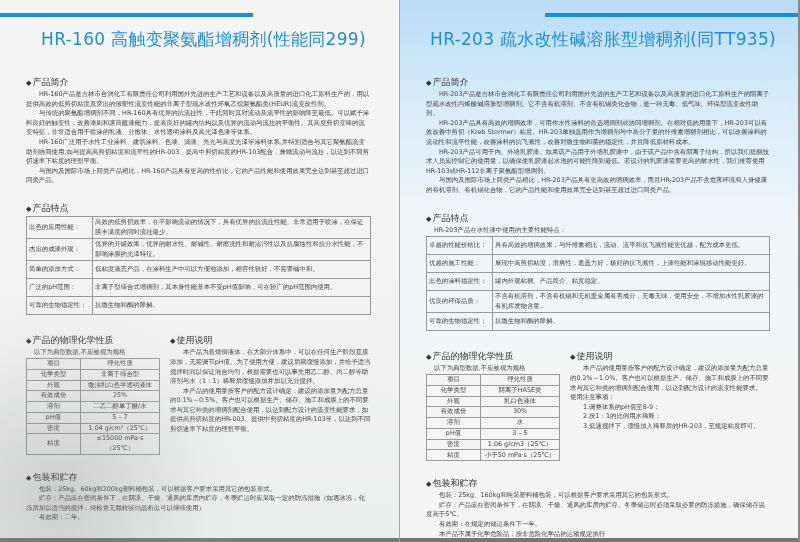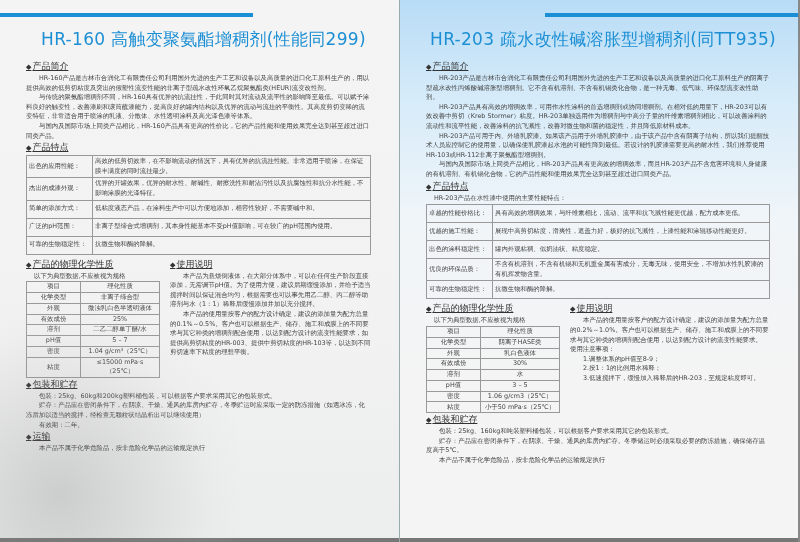--- a/index.html
+++ b/index.html
@@ -9,21 +9,21 @@
   .page { position: relative; width: 400px; height: 542px; overflow: hidden; }
   .page-left { background: linear-gradient(180deg, #f4f4f4 0%, #f2f2f2 60%, #eceded 100%); border-right: 1px solid #9aa; }
   .page-right { background: linear-gradient(180deg, #b8dcf6 0%, #d6ebf9 18%, #f0f5f9 40%, #f4f4f4 70%, #f4f4f4 100%); border-right: 2px solid #888; }
   .page-left::after { content: ""; position: absolute; left: 0; bottom: 0; width: 240px; height: 240px;
     background: radial-gradient(ellipse at 25% 80%, rgba(120,120,120,0.28), rgba(200,200,200,0.08) 60%, rgba(255,255,255,0) 75%); pointer-events: none; }
   .page-bottom-line { position: absolute; left: 0; right: 0; bottom: 0; height: 4px; background: #777; }
   .topbar-left { position: absolute; top: 13px; left: 0; width: 253px; height: 4px; background: #1a8fd6; }
   .topbar-right { position: absolute; top: 13px; left: 145px; right: 0; height: 4px; background: #1a8fd6; }
   .title { position: absolute; top: 28px; left: 8px; right: 0; text-align: center; font-size: 17px; color: #1d8fd4; letter-spacing: 0.3px; font-family: "DejaVu Sans", sans-serif; }
   .content { position: absolute; top: 60px; left: 26px; right: 28px; font-size: 6.4px; line-height: 9.6px; color: #444; }
-  .sec-h { font-size: 9px; line-height: 12px; color: #333; margin-top: 0; margin-bottom: 1px; text-decoration: underline; }
+  .sec-h { font-size: 9px; line-height: 12px; color: #333; margin-top: 16px; margin-bottom: 1px; }
   .sec-h .dia { font-size: 7px; margin-right: 1px; }
   .para { text-indent: 13px; }
   .sub { padding-left: 8px; }
   table.feat { width: 100%; border-collapse: collapse; border: 1.5px solid #777; margin-top: 1px; }
   table.feat td { border: 1px solid #999; padding: 1px 2px; vertical-align: middle; height: 18px; }
   table.feat td.k { width: 66px; white-space: nowrap; }
   .cols { display: flex; gap: 10px; margin-top: 3px; }
   .col-l { width: 134px; }
   .col-r { flex: 1; }
   table.props { width: 100%; border-collapse: collapse; border: 1.5px solid #777; }
@@ -37,20 +37,21 @@
 <div class="spread">
 
   <div class="page page-left">
     <div class="topbar-left"></div>
     <div class="title">HR-160 高触变聚氨酯增稠剂(性能同299)</div>
 
     <div class="content">
       <div class="sec-h"><span class="dia">◆</span><span>产品简介</span></div>
       <p class="para">HR-160产品是吉林市合润化工有限责任公司利用国外先进的生产工艺和设备以及高质量的进口化工原料生产的，用以提供高效的低剪切粘度及突出的假塑性流变性能的非离子型疏水改性环氧乙烷聚氨酯类(HEUR)流变改性剂。</p>
       <p class="para">与传统的聚氨酯增稠剂不同，HR-160具有优异的抗流挂性，于此同时其对流动及流平性的影响降至最低。可以赋予涂料良好的触变性，改善漆刷和滚筒蘸漆能力，提高良好的罐内结构以及优异的流动与流挂的平衡性。其高度剪切变稀的流变特征，非常适合用于喷涂的乳液、分散体、水性透明涂料及高光泽色漆等体系。</p>
+      <p class="para">HR-160广泛用于水性工业涂料、建筑涂料、色漆、清漆、亮光与高度光泽等涂料体系,并特别适合与其它聚氨酯流变助剂协同使用,如与提高高剪切粘度和流平性的HR-003、提高中剪切粘度的HR-103配合，兼顾流动与流挂，以达到不同剪切速率下粘度的理想平衡。</p>
       <p class="para">与国内及国际市场上同类产品相比，HR-160产品具有更高的性价比，它的产品性能和使用效果完全达到甚至超过进口同类产品。</p>
 
       <div class="sec-h"><span class="dia">◆</span><span>产品特点</span></div>
       <table class="feat">
         <tbody>
             <tr>
               <td class="k">出色的应用性能：</td>
               <td>高效的低剪切效率，在不影响流动的情况下，具有优异的抗流挂性能。非常适用于喷涂，在保证膜丰满度的同时流挂最少。</td>
             </tr>
         <tr>
@@ -149,21 +150,21 @@
             <tr>
               <td class="k">卓越的性能价格比：</td>
               <td>具有高效的增稠效果，与纤维素相比，流动、流平和抗飞溅性能更优越，配方成本更低。</td>
             </tr>
         <tr>
               <td class="k">优越的施工性能：</td>
               <td>展现中高剪切粘度，滑爽性，遮盖力好，极好的抗飞溅性，上漆性能和涂辊移动性能更好。</td>
             </tr>
         <tr>
               <td class="k">出色的涂料稳定性：</td>
-              <td>罐内外观粘稠、似奶油状、粘度稳定。</td>
+              <td>罐内外观粘稠、产品简介、粘度稳定。</td>
             </tr>
         <tr>
               <td class="k">优良的环保品质：</td>
               <td>不含有机溶剂，不含有机锡和无机重金属有害成分，无毒无味，使用安全，不增加水性乳胶漆的有机挥发物含量。</td>
             </tr>
         <tr>
               <td class="k">可靠的生物稳定性：</td>
               <td>抗微生物和酶的降解。</td>
             </tr>
       </tbody>
@@ -216,19 +217,20 @@
           <p>使用注意事项：</p>
           <p class="indent2">1.调整体系的pH值至8-9；</p>
           <p class="indent2">2.按1：1的比例用水稀释；</p>
           <p class="indent2">3.低速搅拌下，缓慢加入稀释后的HR-203，至规定粘度即可。</p>
         </div>
       </div>
 
       <div class="sec-h"><span class="dia">◆</span><span>包装和贮存</span></div>
       <p class="para">包装：25kg、160kg和吨装塑料桶包装，可以根据客户要求采用其它的包装形式。</p>
       <p class="para">贮存：产品应在密闭条件下，在阴凉、干燥、通风的库房内贮存。冬季储运时必须采取必要的防冻措施，确保储存温度高于5℃。</p>
+      <p class="para">有效期：在规定的储运条件下一年。</p>
 
       <p class="para">本产品不属于化学危险品，按非危险化学品的运输规定执行</p>
     </div>
     <div class="page-bottom-line"></div>
   </div>
 
 </div>
 
 </body></html>

